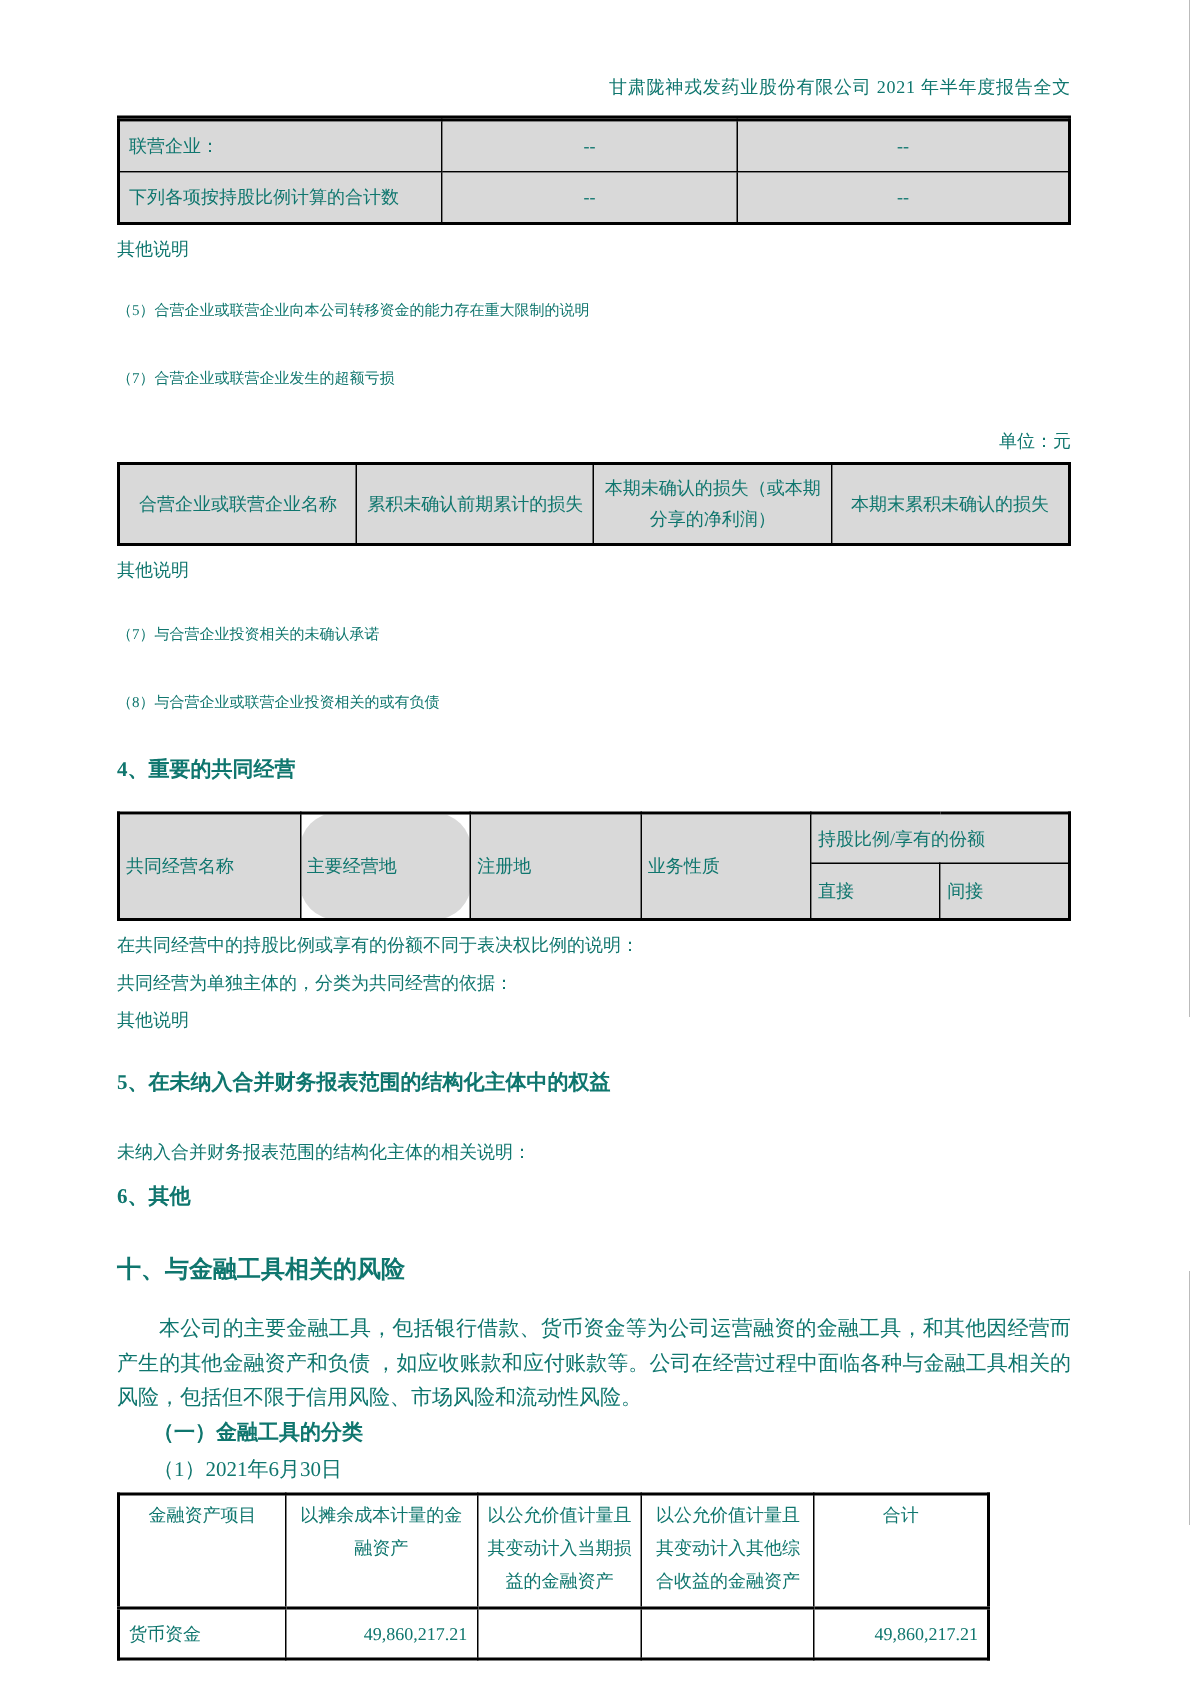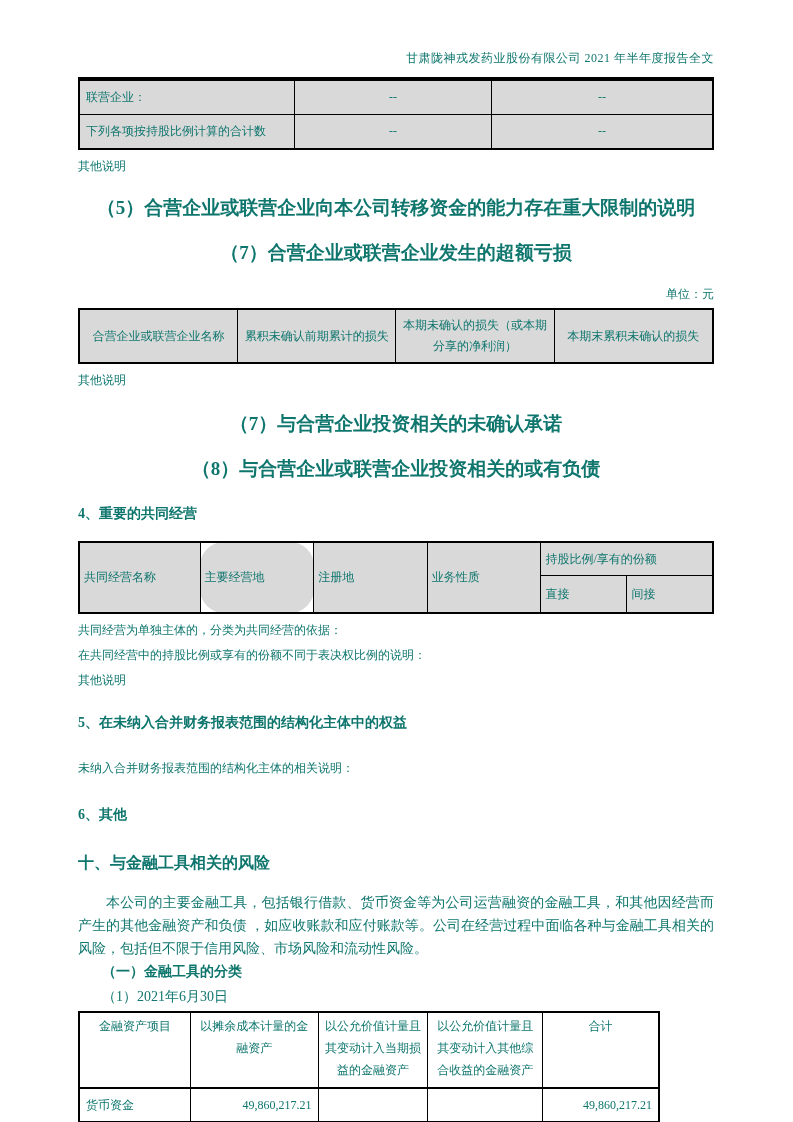--- a/index.html
+++ b/index.html
@@ -29,21 +29,21 @@
 
   .t1 { }
   .t1 td { height:29px; }
   .t1 .c1 { width:34%; text-align:left; }
   .t1 .c2 { width:31%; text-align:center; }
   .t1 .c3 { width:35%; text-align:center; }
 
   .plain { font-size:12px; line-height:16px; margin:8px 0 0 0; }
   .subnote { font-size:12px; line-height:17px; margin:8px 0 0 0; }
 
-  .h-sub { font-size:19px; font-weight:bold; margin:26px 0 0 0; line-height:19px;text-align:center; }
+  .h-sub { font-size:10px; font-weight:normal; margin:26px 0 0 0; line-height:19px; }
   .h-num { font-size:14px; font-weight:bold; margin:26px 0 0 0; line-height:19px; }
   .h-big { font-size:16px; font-weight:bold; margin:28px 0 0 0; line-height:21px; }
 
   .unit-line { font-size:12px; text-align:right; margin-top:24px; line-height:16px; }
 
   .t2 { margin-top:6px; }
   .t2 td { height:48px; text-align:center; line-height:21px; padding:2px 4px; }
   .t2 .c1 { width:25%;text-align:center; } .t2 .c2 { width:25%; } .t2 .c3 { width:25%; } .t2 .c4 { width:25%; }
 
   .t3 { margin-top:18px; }
@@ -126,29 +126,29 @@
         <td class="c4" rowspan="2">业务性质</td>
         <td colspan="2">持股比例/享有的份额</td>
       </tr>
       <tr class="r2">
         <td class="c5">直接</td>
         <td class="c6">间接</td>
       </tr>
     </tbody>
   </table>
 
+  <p class="subnote">在共同经营中的持股比例或享有的份额不同于表决权比例的说明：</p>
   <p class="subnote">共同经营为单独主体的，分类为共同经营的依据：</p>
-  <p class="subnote">在共同经营中的持股比例或享有的份额不同于表决权比例的说明：</p>
   <p class="subnote">其他说明</p>
 
   <h3 class="h-num" style="margin-top:24px;">5、在未纳入合并财务报表范围的结构化主体中的权益</h3>
 
   <p class="subnote" style="margin-top:28px;">未纳入合并财务报表范围的结构化主体的相关说明：</p>
 
-  <h3 class="h-num" style="margin-top:28px;">6、其他</h3>
+  <h3 class="h-num" style="margin-top:12px;">6、其他</h3>
 
   <h2 class="h-big">十、与金融工具相关的风险</h2>
 
   <p class="para">本公司的主要金融工具，包括银行借款、货币资金等为公司运营融资的金融工具，和其他因经营而产生的其他金融资产和负债 ，如应收账款和应付账款等。公司在经营过程中面临各种与金融工具相关的风险，包括但不限于信用风险、市场风险和流动性风险。</p>
 
   <h4 class="h-inner">（一）金融工具的分类</h4>
   <p class="p-inner">（1）2021年6月30日</p>
 
   <table class="bordered t4">
     <thead>

